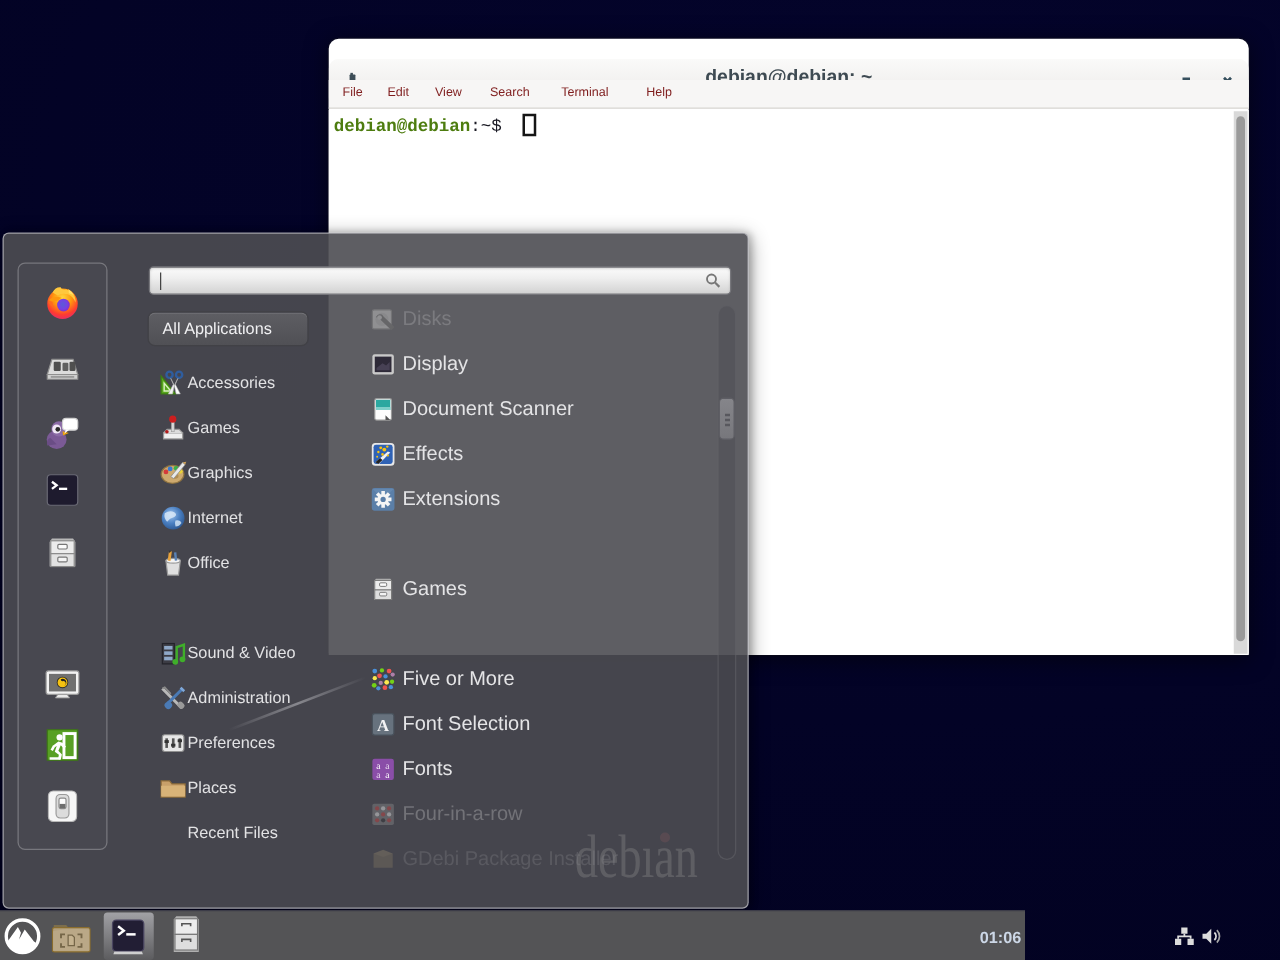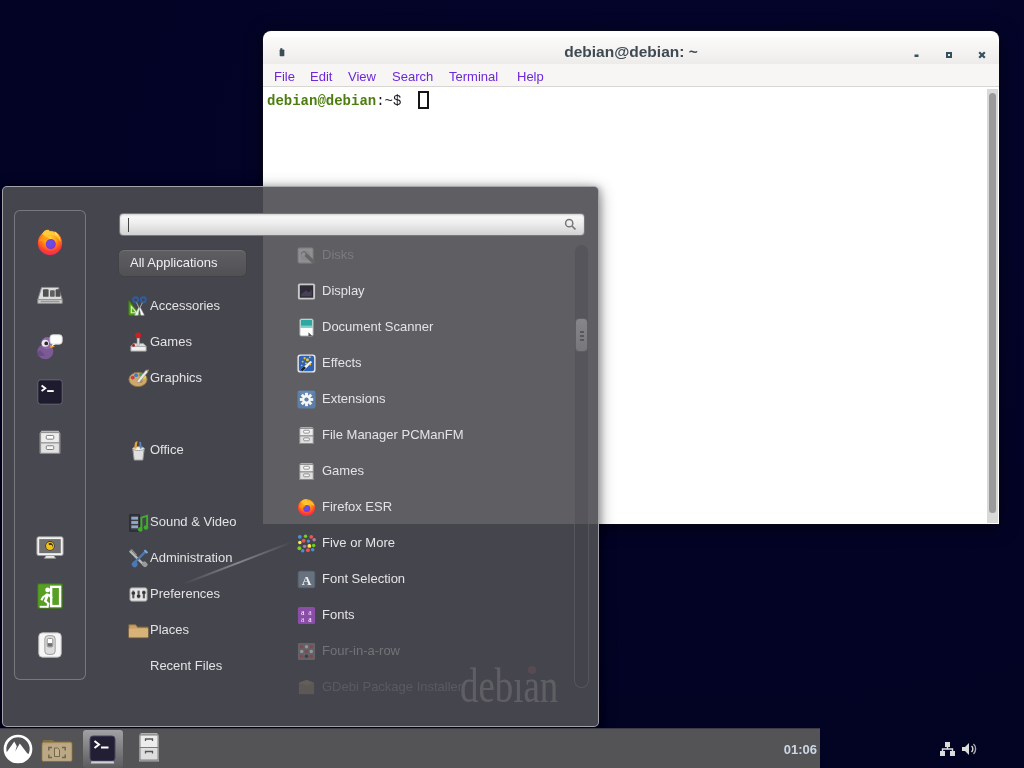--- a/index.html
+++ b/index.html
@@ -7,29 +7,29 @@
 #desktop { position:absolute; inset:0; width:1024px; height:768px;
   background:
     radial-gradient(120% 100% at 70% 20%, #04042c 0%, #030326 55%, #020220 100%);
 }
 .wm { position:absolute; left:460px; top:658px; font-family:"Liberation Serif",serif; font-size:42px; color:#ffffff; transform:scale(0.877,1.17); transform-origin:left top; }
 .wmdot { position:absolute; left:528px; top:666px; width:8px; height:8px; border-radius:50%; background:#c43b4e; }
 
 #term { position:absolute; left:263px; top:31px; width:736px; height:493px;
   border-radius:8px 8px 2px 2px; background:#ffffff;
   box-shadow:0 3px 18px rgba(0,0,0,0.55), 0 0 0 1px rgba(30,30,40,0.35); }
-#titlebar { position:absolute; left:0; top:6px; width:736px; height:32px;
+#titlebar { position:absolute; left:0; top:16px; width:736px; height:32px;
   background:linear-gradient(#fafaf9 0%, #f3f2f1 55%, #ebe9e7 100%);
   border-radius:8px 8px 0 0; border-bottom:1px solid #cac7c4; }
 #title { position:absolute; left:0; right:0; top:6px; text-align:center; font-size:15.5px; font-weight:bold; color:#3e4a52; }
 .tbico { position:absolute; left:16px; top:11px; width:6px; height:9px; }
 .wbtn { position:absolute; top:12px; width:12px; height:12px; }
 #menubar { position:absolute; left:0; top:33px; width:736px; height:23px;
   background:#f7f6f5; border-bottom:1px solid #d8d5d2; }
-.mi { position:absolute; top:5px; font-size:13px; color:#6d28d9; }
+.mi { position:absolute; top:5px; font-size:10px; color:#7f1d1d; }
 #tbody { position:absolute; left:0; top:57px; width:736px; height:436px; background:#fff; }
 #prompt { position:absolute; left:4px; top:3px; font-family:"Liberation Mono",monospace; font-size:14px; line-height:19px; }
 #prompt b { color:#4d7c0f; font-weight:bold; }
 #prompt span.d { color:#1a1a24; }
 #cursor { display:inline-block; width:11px; height:18px; border:2px solid #151515; vertical-align:-4px; margin-left:17px; }
 #tscroll { position:absolute; right:1px; top:1px; width:11px; height:434px; background:#d9d9d9; }
 #tthumb { position:absolute; right:2px; top:4px; width:7px; height:420px; background:#9a9a9a; border-radius:4px; }
 
 #menu { position:absolute; left:2px; top:186px; width:597px; height:541px;
   background:rgba(77,77,82,0.9); border:1px solid rgba(185,185,190,0.8); border-radius:5px;
@@ -44,21 +44,21 @@
 #mag { position:absolute; right:7px; top:4px; width:13px; height:13px; }
 #allapps { position:absolute; left:115px; top:62px; width:129px; height:28px; border-radius:6px;
   background:linear-gradient(#5e5e63 0%, #505055 100%); border:1px solid #414146;
   box-shadow:inset 0 1px 0 rgba(255,255,255,0.12); }
 #allapps span { position:absolute; left:11px; top:5px; font-size:13px; color:#f0f0f2; }
 .cat { position:absolute; left:122px; width:140px; height:24px;margin-top:10px; }
 .cat .ci { position:absolute; left:2px; top:0px; width:23px; height:23px; }
 .cat .cl { position:absolute; left:25px; top:3px; font-size:13px; color:#e2e2e4; white-space:nowrap; }
 .app { position:absolute; left:293px; width:280px; height:22px; }
 .app .ai { position:absolute; left:0px; top:0px; width:21px; height:21px; }
-.app .al { position:absolute; left:26px; top:2px; font-size:13px; color:#e4e4e6; white-space:nowrap; }
+.app .al { position:absolute; left:26px; top:2px; font-size:16px; color:#e4e4e6; white-space:nowrap; }
 #mscrolltrack { position:absolute; left:571px; top:57px; width:15px; height:444px;
   border:1px solid rgba(100,100,106,0.55); border-radius:8px; background:rgba(66,66,72,0.28); }
 #mscrollthumb { position:absolute; left:572px; top:131px; width:13px; height:34px;
   background:linear-gradient(#85858a, #77777c); border:1px solid #5e5e64; border-radius:4px; }
 #mscrollthumb:after { content:""; position:absolute; left:4px; top:12px; width:4px; height:2px; background:#58585e; box-shadow:0 4px 0 #58585e, 0 8px 0 #58585e; }
 .trail { position:absolute; width:117px; height:1.6px; background:linear-gradient(90deg, rgba(170,170,175,0.0), rgba(190,190,195,0.55), rgba(170,170,175,0.0)); transform:rotate(-21deg); transform-origin:left center; }
 
 #taskbar { position:absolute; left:0; top:728px; width:820px; height:40px; background:#545456; border-top:1px solid #3c3c48; }
 .tkico { position:absolute; }
 #clock { position:absolute; right:3px; top:13px; font-size:13px; font-weight:bold; color:#ccd7e6; }
@@ -221,20 +221,35 @@
           <ellipse cx="13.5" cy="14.5" rx="3" ry="2.2" fill="#b08c52"></ellipse>
           <circle cx="6" cy="11" r="2.0" fill="#d43a3a"></circle>
           <circle cx="9.5" cy="8.5" r="2.0" fill="#3a7ad4"></circle>
           <circle cx="14.5" cy="8" r="2.0" fill="#3ab04a"></circle>
           <circle cx="18" cy="10.5" r="2.0" fill="#e8d23a"></circle>
           <path d="M20 3 L10 15 l2.5 1.5 L22 5 Z" fill="#e8e8e8" stroke="#8a8a8a" stroke-width="0.6"></path>
           <path d="M20 3 L22 5 L23 2.5 Z" fill="#caa05a"></path>
         </svg>
       <span class="cl">Graphics</span>
     </div>
+    <div class="cat" style="top:206px">
+      <svg class="ci" viewBox="0 0 24 24">
+          <defs>
+            <radialGradient id="glb" cx="40%" cy="35%" r="70%">
+              <stop offset="0%" stop-color="#9fc4ef"></stop>
+              <stop offset="55%" stop-color="#4a7fc1"></stop>
+              <stop offset="100%" stop-color="#2c5791"></stop>
+            </radialGradient>
+          </defs>
+          <circle cx="12" cy="12" r="9.5" fill="url(#glb)"></circle>
+          <path d="M5 8 Q9 5 13 7 Q16 9 13 11 Q9 12 7 15 Q4 12 5 8 Z" fill="#d8e8f8" opacity="0.85"></path>
+          <path d="M14 14 Q18 13 19 16 Q17 19 14 19 Q13 16 14 14 Z" fill="#d8e8f8" opacity="0.8"></path>
+        </svg>
+      <span class="cl">Internet</span>
+    </div>
     <div class="cat" style="top:242px">
       <svg class="ci" viewBox="0 0 24 24">
           <path d="M6 10 h12 l-1.5 12 h-9 Z" fill="#dfdfdf" stroke="#9a9a9a"></path>
           <ellipse cx="12" cy="10" rx="6" ry="2" fill="#f4f4f4" stroke="#9a9a9a"></ellipse>
           <rect x="8" y="2" width="2.4" height="8" fill="#e8a33d" transform="rotate(8 9 6)"></rect>
           <path d="M8.3 1.5 l2 0.3 -1.3 2 Z" fill="#333"></path>
           <rect x="13" y="3" width="2" height="7" fill="#5a82b5" transform="rotate(-6 14 6)"></rect>
         </svg>
       <span class="cl">Office</span>
     </div>
@@ -338,48 +353,29 @@
               <line x1="11" y1="4" x2="11" y2="18"></line>
               <line x1="4" y1="11" x2="18" y2="11"></line>
               <line x1="6" y1="6" x2="16" y2="16"></line>
               <line x1="16" y1="6" x2="6" y2="16"></line>
             </g>
           </g>
           <circle cx="11" cy="11" r="2.2" fill="#5b7fa8"></circle>
         </svg>
       <span class="al">Extensions</span>
     </div>
-    <div class="app" style="top:238px">
+    <div class="app" style="top:274px">
       <svg class="ai" viewBox="0 0 22 22">
           <path d="M5 2 h12 l1.5 2 v16 h-15 v-16 Z" fill="#b0b0b0"></path>
           <rect x="4" y="3.5" width="14" height="8" fill="#ececec" stroke="#777" stroke-width="0.8"></rect>
           <rect x="4" y="11.5" width="14" height="8" fill="#dedede" stroke="#777" stroke-width="0.8"></rect>
           <rect x="8" y="5.5" width="6" height="3" rx="1" fill="#fbfbfb" stroke="#666" stroke-width="0.7"></rect>
           <rect x="8" y="13.5" width="6" height="3" rx="1" fill="#f2f2f2" stroke="#666" stroke-width="0.7"></rect>
         </svg>
-      <span class="al">File Manager PCManFM</span>
-    </div>
-    <div class="app" style="top:274px">
-      <svg class="ai" viewBox="0 0 22 22">
-          <path d="M5 2 h12 l1.5 2 v16 h-15 v-16 Z" fill="#b0b0b0"></path>
-          <rect x="4" y="3.5" width="14" height="8" fill="#ececec" stroke="#777" stroke-width="0.8"></rect>
-          <rect x="4" y="11.5" width="14" height="8" fill="#dedede" stroke="#777" stroke-width="0.8"></rect>
-          <rect x="8" y="5.5" width="6" height="3" rx="1" fill="#fbfbfb" stroke="#666" stroke-width="0.7"></rect>
-          <rect x="8" y="13.5" width="6" height="3" rx="1" fill="#f2f2f2" stroke="#666" stroke-width="0.7"></rect>
-        </svg>
       <span class="al">Games</span>
-    </div>
-    <div class="app" style="top:310px">
-      <svg class="ai" viewBox="0 0 22 22">
-          <circle cx="11" cy="11" r="9" fill="url(#fxa)"></circle>
-          <path d="M5.5 5 Q7.5 1.5 11 2.5 Q12 4.5 15 4 Q18.5 6 19.5 9.5 L15 7.5 Q12 6 8.5 8 Z" fill="#ffc12e"></path>
-          <circle cx="11.3" cy="12" r="3.7" fill="url(#fxb)"></circle>
-          <path d="M3.5 10 Q7 7.5 10.5 9 Q8.5 11.5 5.5 11 Z" fill="#ff980e"></path>
-        </svg>
-      <span class="al">Firefox ESR</span>
     </div>
     <div class="app" style="top:346px">
       <svg class="ai" viewBox="0 0 22 22">
           <g>
             <circle cx="4" cy="4" r="2.0" fill="#4a90d9"></circle>
             <circle cx="10" cy="3.5" r="1.8" fill="#73d216"></circle>
             <circle cx="16" cy="4" r="2.0" fill="#ef5350"></circle>
             <circle cx="19" cy="7" r="1.8" fill="#ad7fa8"></circle>
             <circle cx="4" cy="10" r="1.8" fill="#fce94f"></circle>
             <circle cx="8" cy="8" r="2.0" fill="#ef5350"></circle>

